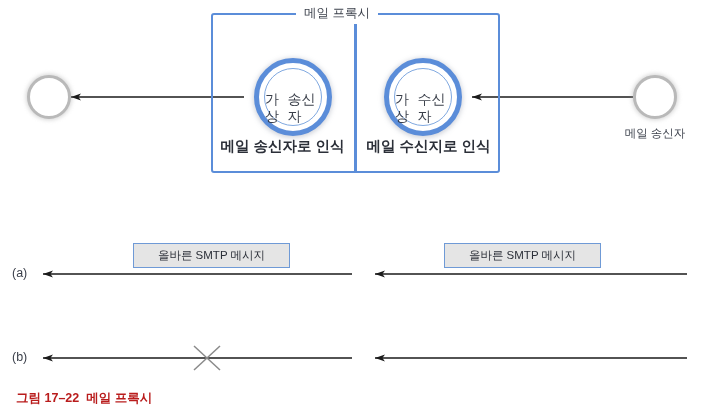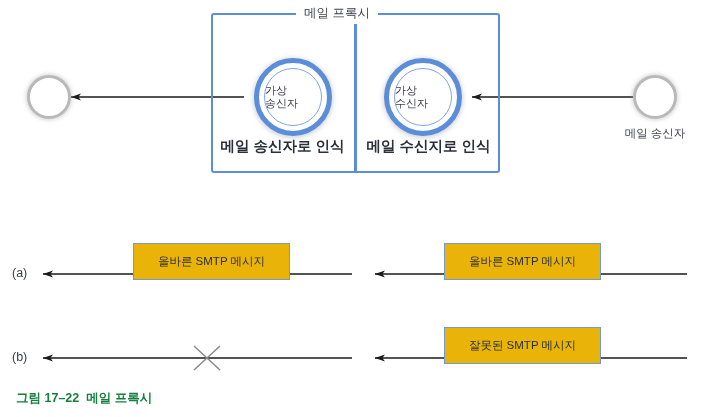--- a/index.html
+++ b/index.html
@@ -101,25 +101,25 @@
   .ring-inner {
     position: absolute;
     left: 5px;
     top: 5px;
     right: 5px;
     bottom: 5px;
     border-radius: 50%;
     border: 1.5px solid #7fa8e0;
     box-sizing: border-box;
     display: flex;
-    flex-direction: column;
-    align-items: flex-start;
+    flex-direction: row;
+    align-items: flex-end;
     justify-content: center;
     line-height: 1.22;
-    font-size: 11px;
+    font-size: 14px;
     color: #3a3f4a;
   }
 
   
   .recog {
     position: absolute;
     font-size: 14.5px;
     font-weight: bold;
     color: #2b2f38;
     white-space: nowrap;
@@ -128,46 +128,46 @@
 
   
   .row-label {
     position: absolute;
     font-size: 12.5px;
     color: #3a3f4a;
   }
   .msg-box {
     position: absolute;
     border: 1px solid #6f9ad6;
-    background: #eab308;
+    background: #e5e5e5;
     box-sizing: border-box;
     display: flex;
     align-items: center;
     justify-content: center;
     font-size: 11.5px;
     color: #2b2f38;
     white-space: nowrap;
-    height: 37px;
+    height: 25px;
   }
   .plain-note {
     position: absolute;
     font-size: 11.5px;
     color: #3a3f4a;
     white-space: nowrap;
     text-align: center;
   }
 
   
   .caption {
     position: absolute;
     left: 16px;
     top: 390px;
     font-size: 12.5px;
     font-weight: bold;
-    color: #15803d;
+    color: #b91c1c;
     white-space: nowrap;
   }
   .caption .num { margin-right: 7px; }
 </style>
 </head>
 <body>
 
 <div class="stage">
 
   <svg class="layer" viewBox="0 0 702 417">
@@ -224,19 +224,18 @@
 
   <div class="row-label" style="left:12px; top:266px;">(a)</div>
 
   <div class="msg-box" style="left:133px; top:243px; width:157px;">올바른 SMTP 메시지</div>
 
   <div class="msg-box" style="left:444px; top:243px; width:157px;">올바른 SMTP 메시지</div>
 
   <div class="row-label" style="left:12px; top:350px;">(b)</div>
 
 
-  <div class="msg-box" style="left:444px; top:327px; width:157px;">잘못된 SMTP 메시지</div>
 
   <div class="caption">
     <span class="num">그림 17–22</span><span>메일 프록시</span>
   </div>
 
 </div>
 
 </body></html>

